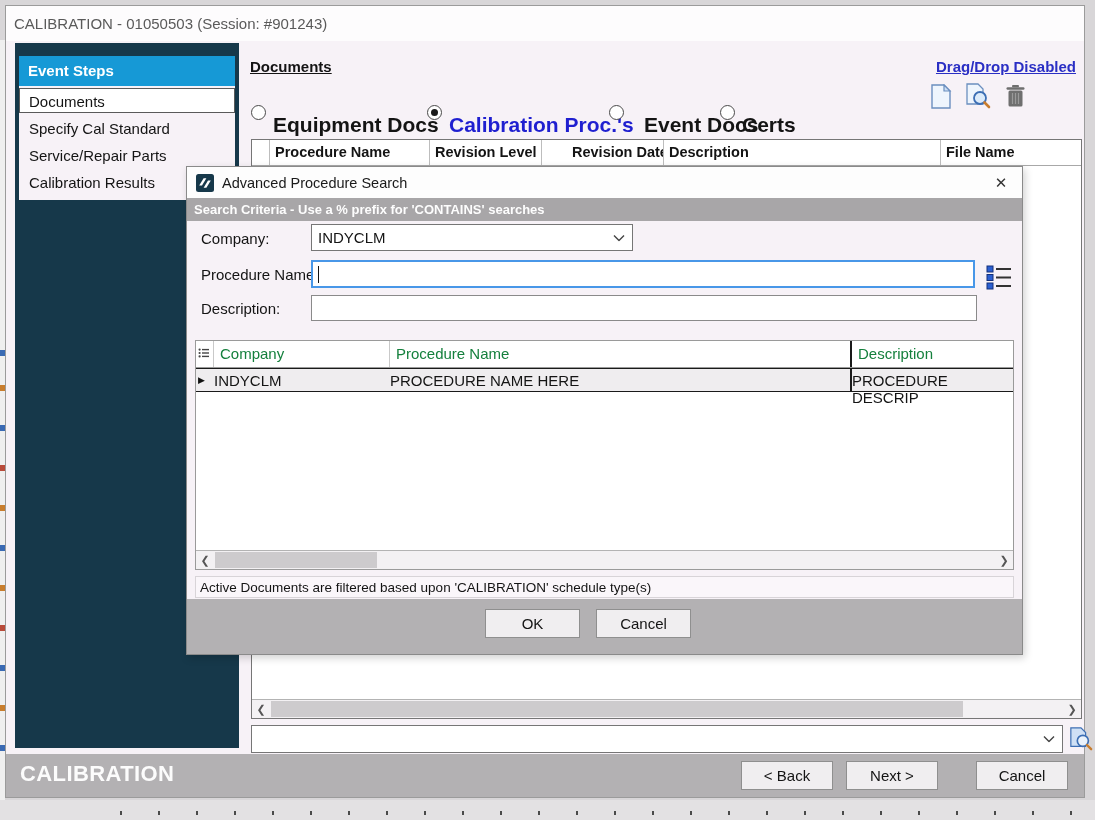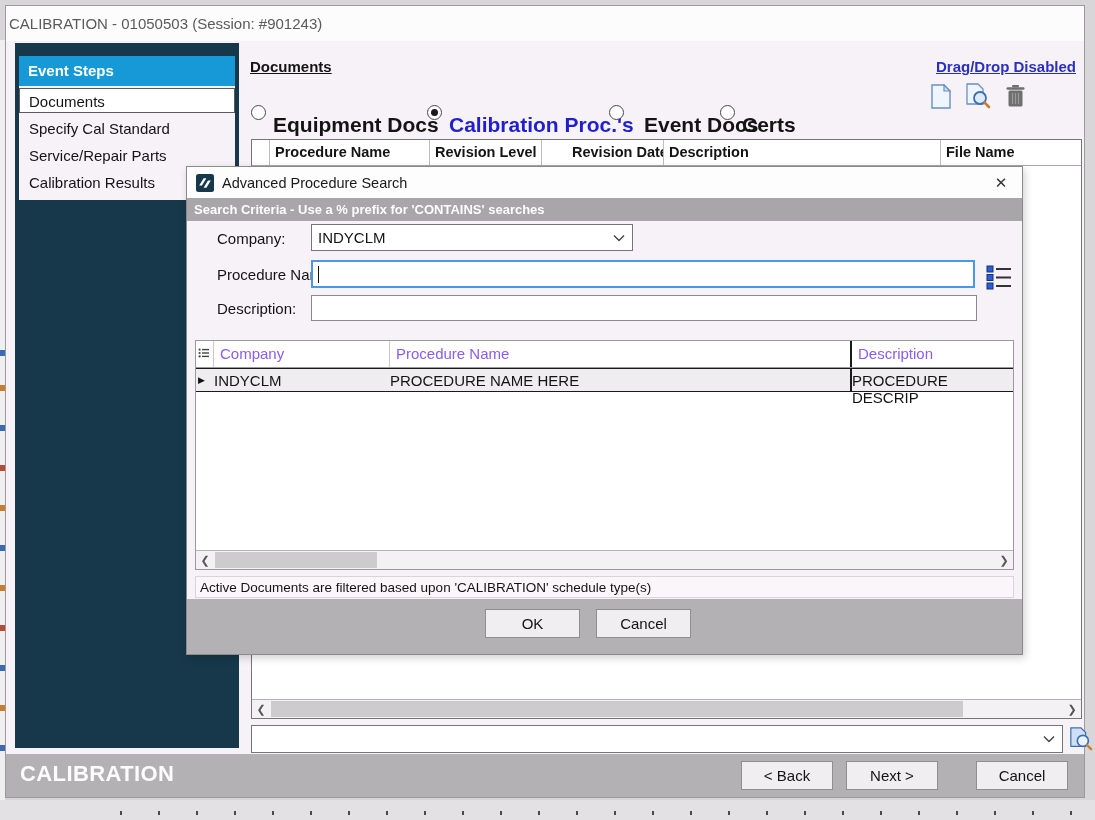--- a/index.html
+++ b/index.html
@@ -14,21 +14,21 @@
 
   
   .bg-left{position:absolute; left:0; top:40px; width:5px; bottom:0; background:#efefef;}
   .bg-left .blip{position:absolute; left:0; width:5px; height:6px;}
   .bg-bottom{position:absolute; left:0; top:800px; width:1095px; height:20px; background:#e3e1e3;}
   .bg-bottom .ticks{position:absolute; left:120px; right:10px; top:11px; height:4px;
      background:repeating-linear-gradient(90deg,#4a4a4a 0 2px,transparent 2px 38px);}
 
   
   .window{position:absolute; left:5px; top:5px; width:1080px; height:793px; background:var(--panel); border:1px solid #9b9b9b;}
-  .titlebar{position:absolute; left:0; top:0; right:0; height:35px; background:#fdfcfd; color:#5a5a5a; font-size:15px; display:flex; align-items:center; padding-left:3px;}
+  .titlebar{position:absolute; left:0; top:0; right:0; height:35px; background:#fdfcfd; color:#5a5a5a; font-size:15px; display:flex; align-items:center; padding-left:8px;}
 
   .navy{position:absolute; left:9px; top:37px; width:224px; height:705px; background:var(--navy);}
   .side-inner{position:absolute; left:4px; top:13px; width:216px; background:var(--panel); padding-bottom:6px;}
   .side-header{height:30px; line-height:30px; background:var(--accent); color:#fff; font-weight:bold; font-size:15px; padding-left:9px;}
   .side-item{height:25px; line-height:25px; font-size:15px; color:#141414; padding-left:9px; margin-top:2px; border:1px solid transparent; cursor:default;}
   .side-item.selected{background:#fff; border:1px solid #5a5a5a;}
 
   .heading{position:absolute; left:244px; top:52px; font-size:15px; font-weight:bold; text-decoration:underline; color:#141414;}
   .link{position:absolute; right:8px; top:52px; font-size:15px; font-weight:600; color:var(--link); text-decoration:underline; cursor:pointer;}
 
@@ -64,30 +64,30 @@
   .btn-next{left:840px; top:7px; width:92px;}
   .btn-wcancel{left:970px; top:7px; width:92px;}
 
   
   .modal{position:absolute; left:186px; top:166px; width:837px; height:489px; background:var(--panel); border:1px solid #8a8a8a; box-shadow:2px 3px 8px rgba(0,0,0,0.18); z-index:10;}
   .m-titlebar{position:absolute; left:0; top:0; right:0; height:31px; background:#fdfdfd; display:flex; align-items:center; padding-left:9px; gap:8px;}
   .m-title{font-size:14.5px; color:#1a1a1a;}
   .m-close{margin-left:auto; width:42px; height:31px; text-align:center; line-height:31px; font-size:15px; color:#333; cursor:pointer;}
   .m-banner{position:absolute; left:0; top:31px; right:0; height:23px; background:var(--banner); color:#fdfdfd; font-weight:bold; font-size:13px; line-height:23px; padding-left:7px;}
 
-  .m-label{position:absolute; left:14px; font-size:15px; color:#141414;margin-left:16px;}
+  .m-label{position:absolute; left:14px; font-size:15px; color:#141414;}
   .m-combo{left:124px; top:57px; width:322px; height:27px; font-size:15px; line-height:25px; padding-left:6px; color:#141414;}
   .m-input{position:absolute; background:#fff; border:1px solid #8a8a8a;}
   .pn-input{left:124px; top:93px; width:664px; height:28px; border:2px solid var(--focus);}
   .caret{position:absolute; left:5px; top:4px; width:1px; height:17px; background:#111;}
   .desc-input{left:124px; top:128px; width:666px; height:26px;}
   .listicon{position:absolute; left:799px; top:96px; cursor:pointer;}
 
   .m-table{position:absolute; left:8px; top:173px; width:819px; height:230px; background:#fff; border:1px solid #9a9a9a;}
-  .m-head{display:flex; height:27px; border-bottom:1px solid #9a9a9a; font-size:15px; color:#8b5cf6;}
+  .m-head{display:flex; height:27px; border-bottom:1px solid #9a9a9a; font-size:15px; color:#15803d;}
   .m-head .mc{border-right:1px solid #c9c9c9; padding:4px 0 0 6px; white-space:nowrap; overflow:hidden;}
   .mc.mc0{width:18px; padding:6px 0 0 2px;} .mc.mc1{width:176px;} .mc.mc2{width:462px; border-right:2px solid #1a1a1a;} .mc.mc3{flex:1; border-right:none;}
   .m-row{display:flex; height:24px; background:#efedef; border-top:1px solid #1a1a1a; border-bottom:1px solid #1a1a1a; font-size:15px; color:#141414;}
   .m-row .mc{padding-top:3px;}
   .m-row .mc0{font-size:9px; padding-top:6px; color:#111;}
   .m-table .thumb{left:19px; width:162px;}
 
   .m-status{position:absolute; left:8px; right:8px; top:409px; height:22px; background:#faf6fa; border:1px solid #d8d4d8; font-size:13.5px; color:#141414; padding:3px 0 0 4px; white-space:nowrap; overflow:hidden;}
   .m-footer{position:absolute; left:0; right:0; bottom:0; height:55px; background:var(--footerbar);}
   .btn-ok{left:298px; top:10px; width:95px;}

